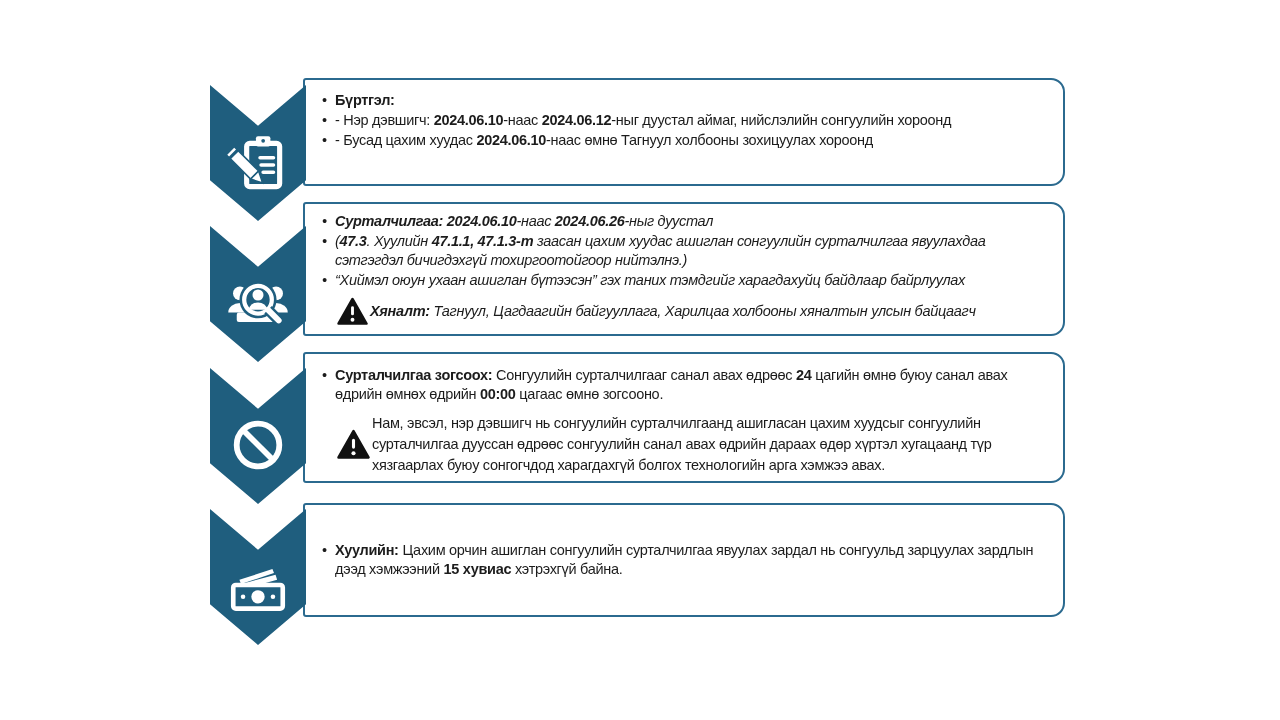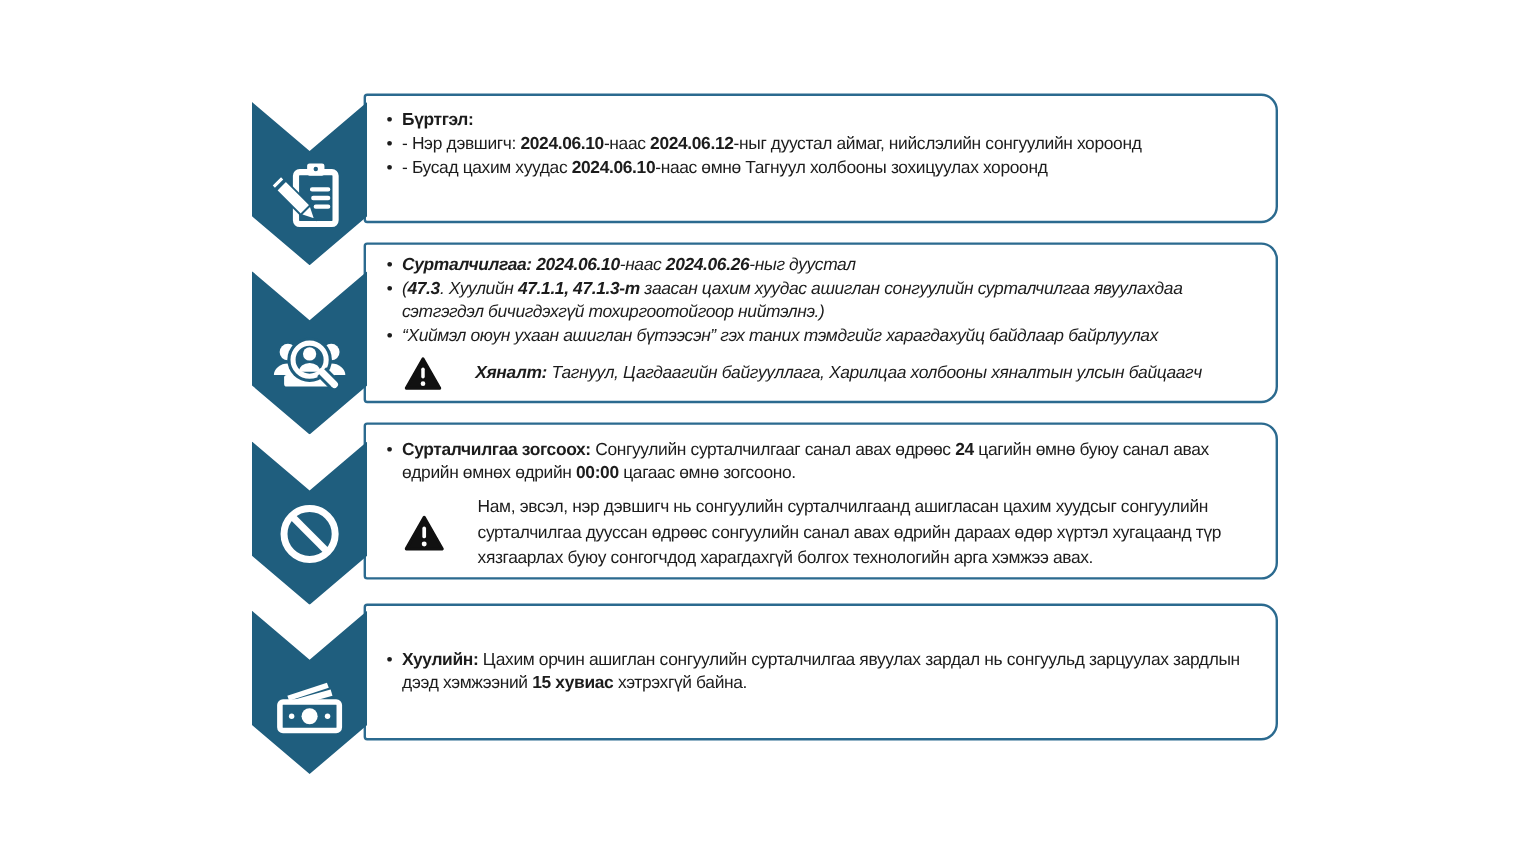--- a/index.html
+++ b/index.html
@@ -27,23 +27,23 @@
   .box1{top:78px;height:108px;padding-top:11px;}
   .box2{top:202px;height:134px;padding-top:8px;font-style:italic;}
   .box3{top:352px;height:131px;padding-top:12px;}
   .box4{top:503px;height:114px;display:flex;align-items:center;}
   .box4 .bullet{width:100%;}
 
   .bullet{position:relative;padding-left:14px;margin-bottom:1px;}
   .bullet::before{content:"\2022";position:absolute;left:1px;top:0;}
   .b{font-weight:bold;}
 
-  .warnrow{display:flex;align-items:center;gap:28px;margin:7px 0 0 16px;}
+  .warnrow{display:flex;align-items:center;gap:2px;margin:7px 0 0 16px;}
   .warnrow .warntext{flex:1;}
-  .box3 .warnrow{margin-top:9px;line-height:21px;justify-content:flex-end;}
+  .box3 .warnrow{margin-top:9px;line-height:21px;}
   .box3 .warntext{max-width:668px;}
   .warn-svg{flex:none;}
 </style>
 </head>
 <body>
 
 <div class="slide">
 
   <div class="chevron chv1">
     <svg width="66" height="66" viewBox="0 0 64 64">

